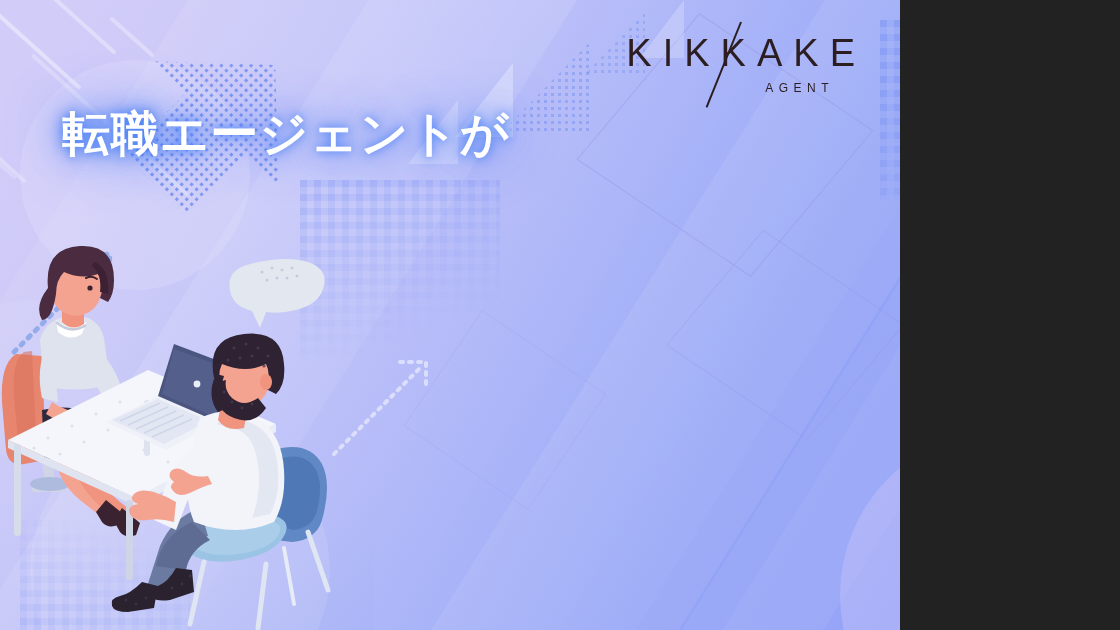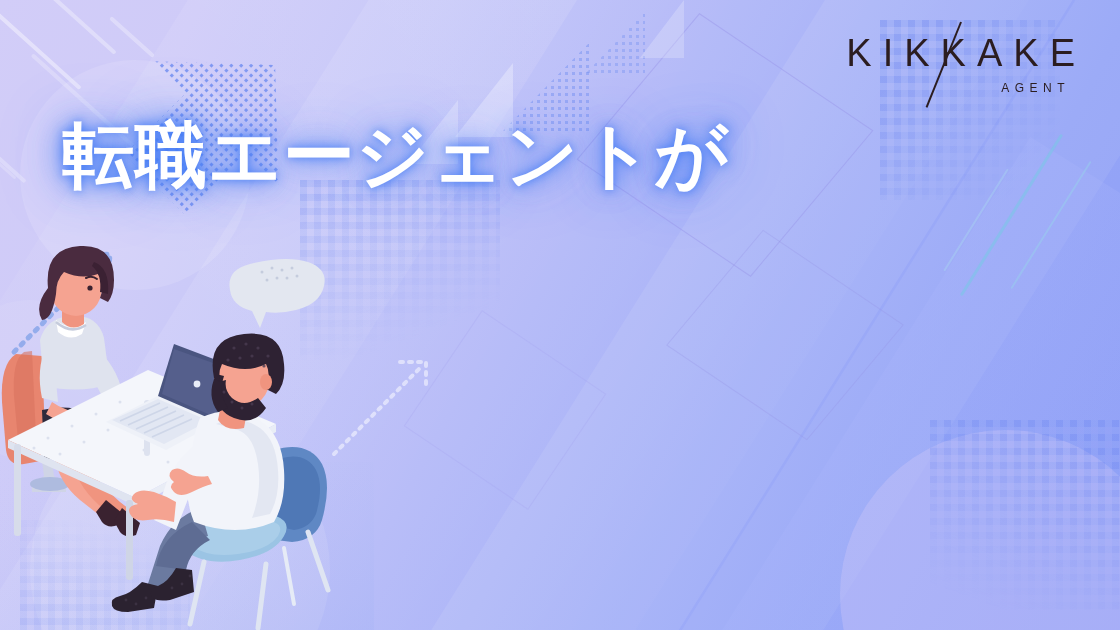--- a/index.html
+++ b/index.html
@@ -1,21 +1,21 @@
 <!DOCTYPE html>
 <html lang="ja"><head>
 <meta charset="utf-8">
 <title>KIKKAKE AGENT — Blog Hero</title>
 <style>
   html,body{margin:0;padding:0;background:#222;}
   *{box-sizing:border-box;}
 
   .stage{
     position:relative;
-    width:1120px;height:630px;
+    width:900px;height:630px;
     overflow:hidden;
     font-family:"Liberation Sans","DejaVu Sans",sans-serif;
     background:linear-gradient(118deg,#d2cdf8 0%,#cfcbf8 14%,#c3c4f8 30%,#b4b9f8 46%,#a4b0f8 62%,#95a5f7 78%,#8d9df6 100%);
   }
 
   
   .bg{position:absolute;inset:0;overflow:hidden;pointer-events:none;}
 
   
   .band{position:absolute;transform-origin:center;}
@@ -115,40 +115,39 @@
   
   .illus{position:absolute;left:-6px;top:232px;width:380px;height:400px;}
   .illus svg{display:block;width:100%;height:100%;}
 
   
   .logo{position:absolute;right:34px;top:34px;text-align:right;
     color:#2b1d20;user-select:none;}
   .logo-main{font-size:38px;letter-spacing:11px;font-weight:300;
     line-height:1;white-space:nowrap;padding-left:12px;}
   .logo-sub{font-size:12px;letter-spacing:5.5px;font-weight:400;
-    margin-top:9px;margin-right:16px;}
+    margin-top:9px;margin-right:32px;}
   .logo-slash{position:absolute;left:126px;top:-12px;width:2px;height:92px;
     background:#2b1d20;transform:rotate(22deg);transform-origin:top center;}
 
   
   .headline{position:absolute;left:0;top:0;width:1120px;height:630px;}
   .hl{
     position:absolute;
     color:#ffffff;
     font-weight:700;
-    font-size:72px;
+    font-size:48px;
     line-height:1;
     letter-spacing:1px;
     white-space:nowrap;
     text-shadow:
       0 0 10px rgba(70,125,245,.95),
       0 0 22px rgba(70,125,245,.80),
       0 0 40px rgba(70,125,245,.55),
       0 0 64px rgba(70,125,245,.35);
-    margin-top: 9px;
   }
   .hl1{left:62px;top:110px;}
   .hl2{left:146px;top:205px;}
   .hl3{left:344px;top:325px;}
   .hl4{left:344px;top:445px;}
 </style>
 </head>
 <body>
 
 <div class="stage">

